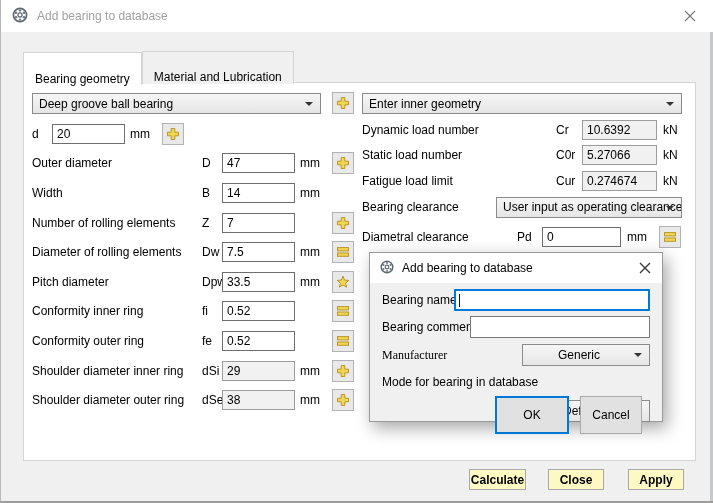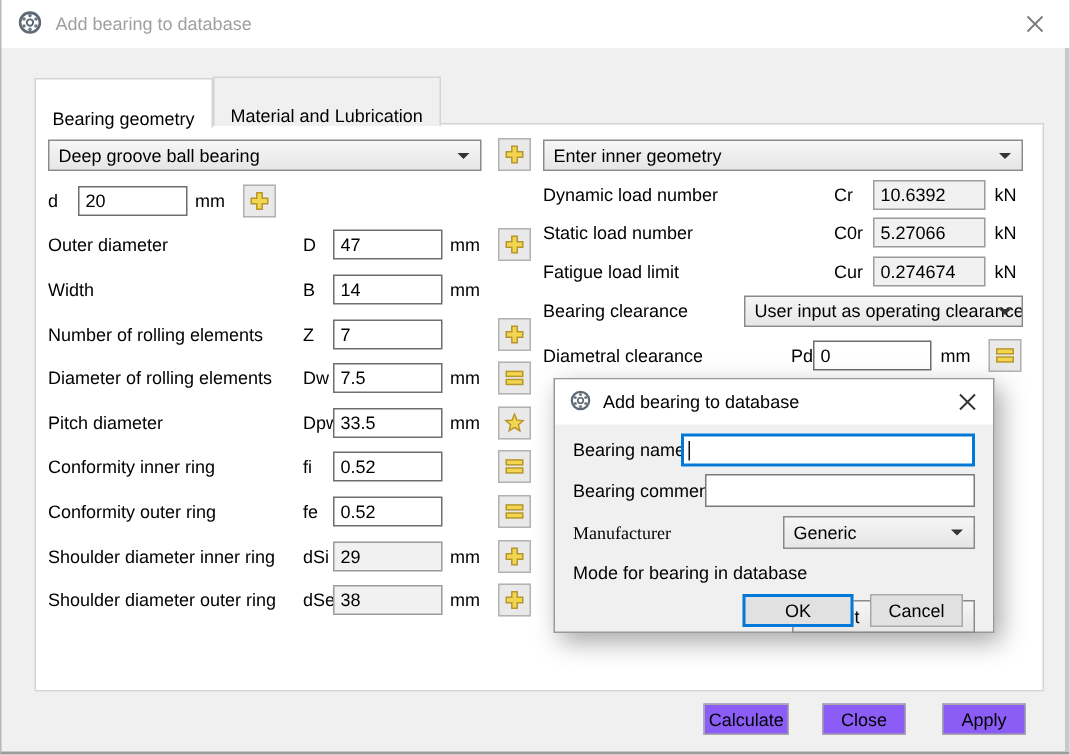--- a/index.html
+++ b/index.html
@@ -28,22 +28,22 @@
   .tin { height:20px; border:1px solid #6e6e6e; background:#fff; padding:0 4px;
     font-family:"Liberation Sans",sans-serif; font-size:12px; color:#000; width:73px; }
   .tin.dis { background:#f1f1f1; border-color:#9c9c9c; }
   .combo { height:21px; border:1px solid #8a8a8a; background:linear-gradient(#f6f6f6,#e6e6e6);
     display:flex; align-items:center; padding:0 20px 0 6px; position:relative; white-space:nowrap; overflow:hidden; }
   .combo .arrow { position:absolute; right:7px; top:8px; width:0; height:0;
     border-left:4px solid transparent; border-right:4px solid transparent; border-top:4px solid #333; }
   .ibtn { width:22px; height:22px; border:1px solid #b2b2b2; background:#e9e9e9;
     display:flex; align-items:center; justify-content:center; padding:0; }
   .btnspace { width:22px; height:22px; }
-  .fbtn { height:21px; border:1px solid #a9a9a9; background:#8b5cf6; padding:0;
-    font-family:"Liberation Sans",sans-serif; font-size:12px; position:absolute; }
+  .fbtn { height:21px; border:1px solid #a9a9a9; background:#fef9c3; padding:0;
+    font-family:"Liberation Sans",sans-serif; font-size:12px; position:absolute;font-weight:bold; }
   
   #left-rows { position:absolute; left:8px; top:36px; width:322px; }
   .lrow { display:flex; align-items:center; height:29.6px; }
   .lrow .lbl { width:170px; white-space:nowrap; }
   .lrow .sym { width:20px; white-space:nowrap; }
   .lrow .unit { width:27px; padding-left:5px; white-space:nowrap; }
   .lrow .slot { margin-left:10px; }
   #type-combo { position:absolute; left:8px; top:10px; width:289px; }
   #top-plus { position:absolute; left:308px; top:9px; }
   
@@ -54,42 +54,42 @@
   .rrow .sym { width:26px; white-space:nowrap; }
   .rrow .tin { width:75px; }
   .rrow .unit { padding-left:6px; }
   #clearance-row { position:absolute; left:338px; top:111px; width:320px; height:26px;
     display:flex; align-items:center; }
   #clearance-row .lbl { flex:1; white-space:nowrap; }
   #clearance-row .combo { width:186px; }
   #diametral-row { position:absolute; left:338px; top:140px; width:320px; height:28px;
     display:flex; align-items:center; }
   #diametral-row .lbl { width:155px; white-space:nowrap; }
-  #diametral-row .sym { width:25px;text-align:right; }
+  #diametral-row .sym { width:25px; }
   #diametral-row .tin { width:79px; }
   #diametral-row .unit { width:31px; padding-left:6px; }
   #diametral-row .slot { margin-left:7px; }
   
   #btn-calculate { left:468px; top:469px; width:57px; }
   #btn-close     { left:547px; top:469px; width:56px; }
   #btn-apply     { left:627px; top:469px; width:56px; }
   
   #dialog { position:absolute; left:368px; top:252px; width:294px; height:170px;
     background:#f0f0f0; border:1px solid #999; box-shadow:4px 6px 16px rgba(0,0,0,.35); z-index:10; }
   .dlg-titlebar { position:relative; height:30px; background:#fff; display:flex;
     align-items:center; padding-left:10px; }
   .dlg-titlebar .title { margin-left:8px; color:#000; white-space:nowrap; }
   .drow { position:absolute; left:12px; right:12px; height:22px; display:flex; align-items:center; }
   .drow .lbl { white-space:nowrap; }
   .dlg-input { position:absolute; height:22px; border:1px solid #7a7a7a; background:#fff;
     font-family:"Liberation Sans",sans-serif; font-size:12px; padding:0 4px; }
   .dlg-input.focused { border:2px solid #0078d7; }
   .caret { position:absolute; width:1px; height:13px; background:#111; }
-  .dlg-combo { position:absolute; height:22px; }
-  .dbtn { position:absolute; top:143px; height:22px; background:#e1e1e1; border:1px solid #a9a9a9;
+  .dlg-combo { position:absolute; height:22px;justify-content:center; }
+  .dbtn { position:absolute; top:143px; height:38px; background:#e1e1e1; border:1px solid #a9a9a9;
     font-family:"Liberation Sans",sans-serif; font-size:12px; padding:0; }
   .dbtn.default { border:2px solid #0078d7; }
   
   #edge-strip { position:absolute; right:0; top:32px; bottom:0; width:3px; background:#c6c9cc; }
 </style>
 </head>
 <body>
 
 <div id="window">
 

